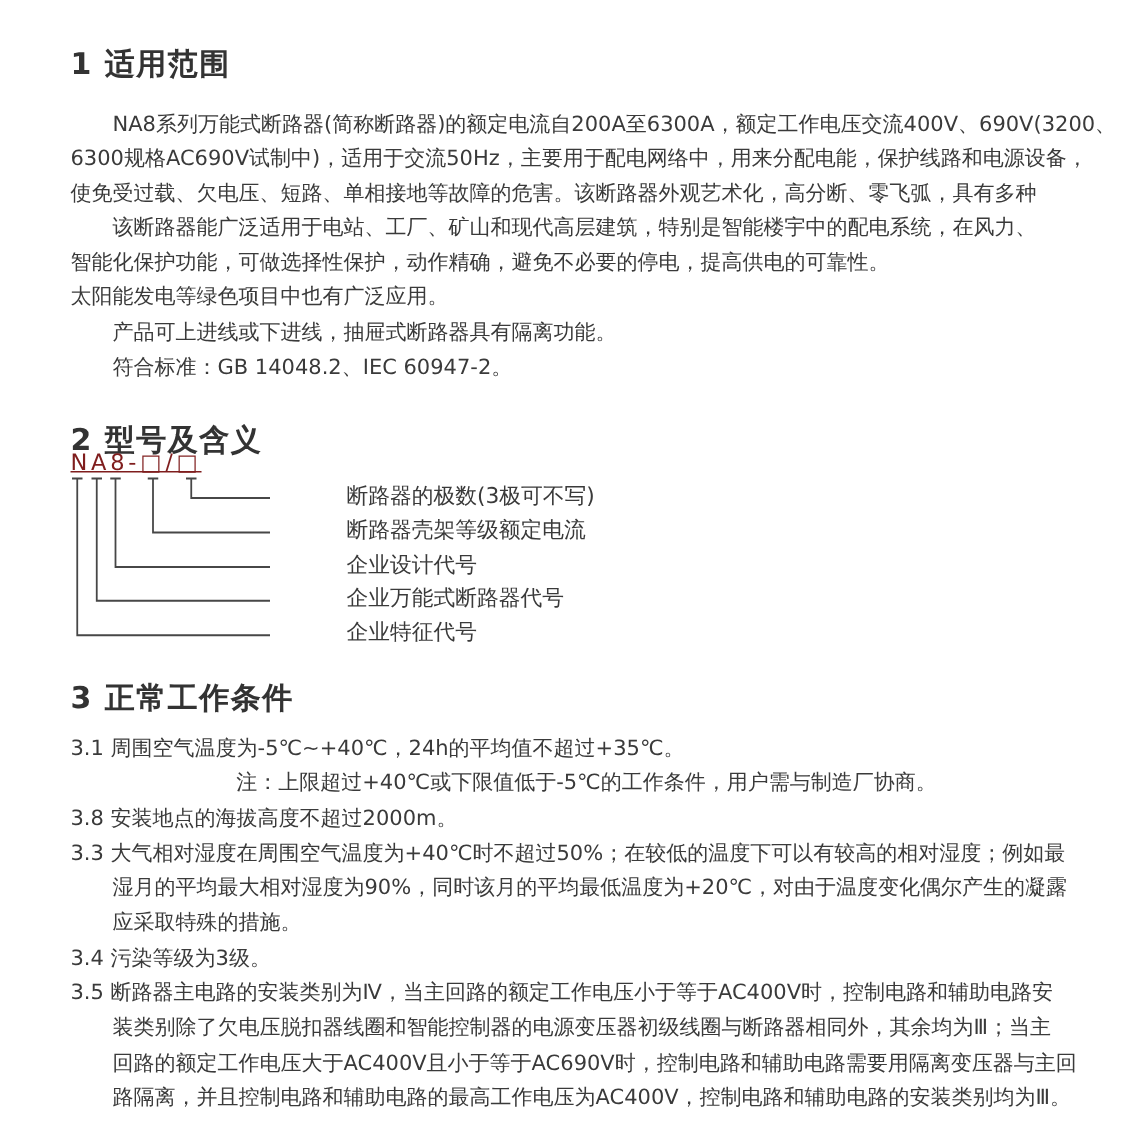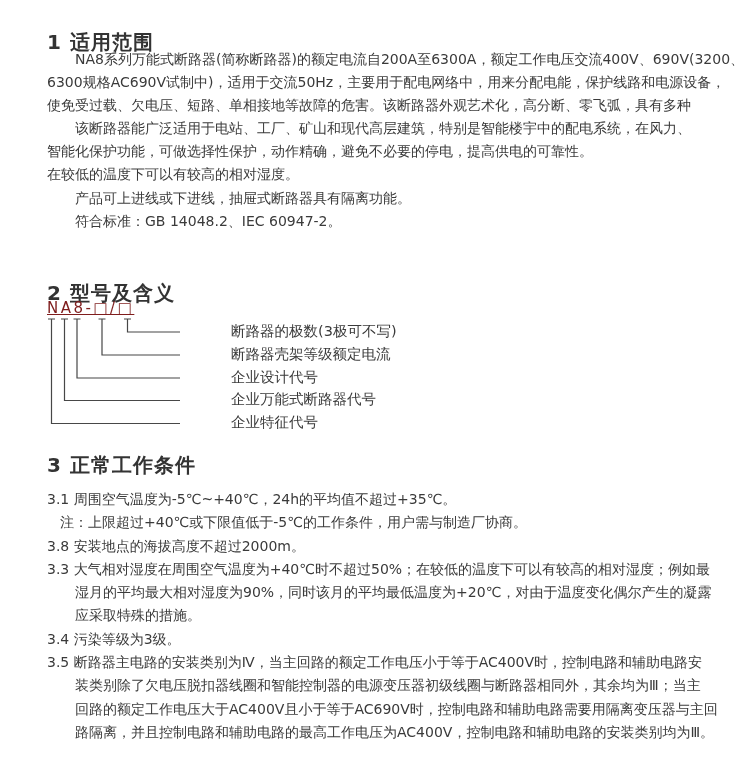--- a/index.html
+++ b/index.html
@@ -24,25 +24,25 @@
   #s2-heading { top:264px;margin-top:16px; }
   #s3-heading { top:452px;text-align:center; }
 
   .textblock {
     position:absolute;
     left:47px;
     width:675px;
     font-size:14px;
     color:#3a3a3a;
   }
-  #s1-lines { top:48px;  line-height:23.1px; }
+  #s1-lines { top:72px;  line-height:23.1px; }
   #s3-lines { top:488px; line-height:23.3px; }
   .textline { white-space:nowrap; }
   #s1-lines .ind-1 { padding-left:28px; }
-  #s3-lines .ind-1 { padding-left:13px; }
+  #s3-lines .ind-1 { padding-left:13px;text-align:center; }
   #s3-lines .ind-2 { padding-left:28px; }
 
   
   #model-code {
     position:absolute;
     left:47px;
     top:299px;
     font-size:15px;
     letter-spacing:2.5px;
     color:#7f1d1d;
@@ -80,21 +80,21 @@
     <div class="textline ind-1">NA8系列万能式断路器(简称断路器)的额定电流自200A至6300A，额定工作电压交流400V、690V(3200、</div>
 
     <div class="textline ind-0">6300规格AC690V试制中)，适用于交流50Hz，主要用于配电网络中，用来分配电能，保护线路和电源设备，</div>
 
     <div class="textline ind-0">使免受过载、欠电压、短路、单相接地等故障的危害。该断路器外观艺术化，高分断、零飞弧，具有多种</div>
 
     <div class="textline ind-1">该断路器能广泛适用于电站、工厂、矿山和现代高层建筑，特别是智能楼宇中的配电系统，在风力、</div>
 
     <div class="textline ind-0">智能化保护功能，可做选择性保护，动作精确，避免不必要的停电，提高供电的可靠性。</div>
 
-    <div class="textline ind-0">在较低的温度下可以有较高的相对湿度。</div>
+    <div class="textline ind-0">太阳能发电等绿色项目中也有广泛应用。</div>
 
     <div class="textline ind-1">产品可上进线或下进线，抽屉式断路器具有隔离功能。</div>
 
     <div class="textline ind-1">符合标准：GB 14048.2、IEC 60947-2。</div>
   </div>
 
 <h2 class="heading" id="s2-heading">2 型号及含义</h2>
 
 <div id="model-code">NA8-□/□</div>
 

